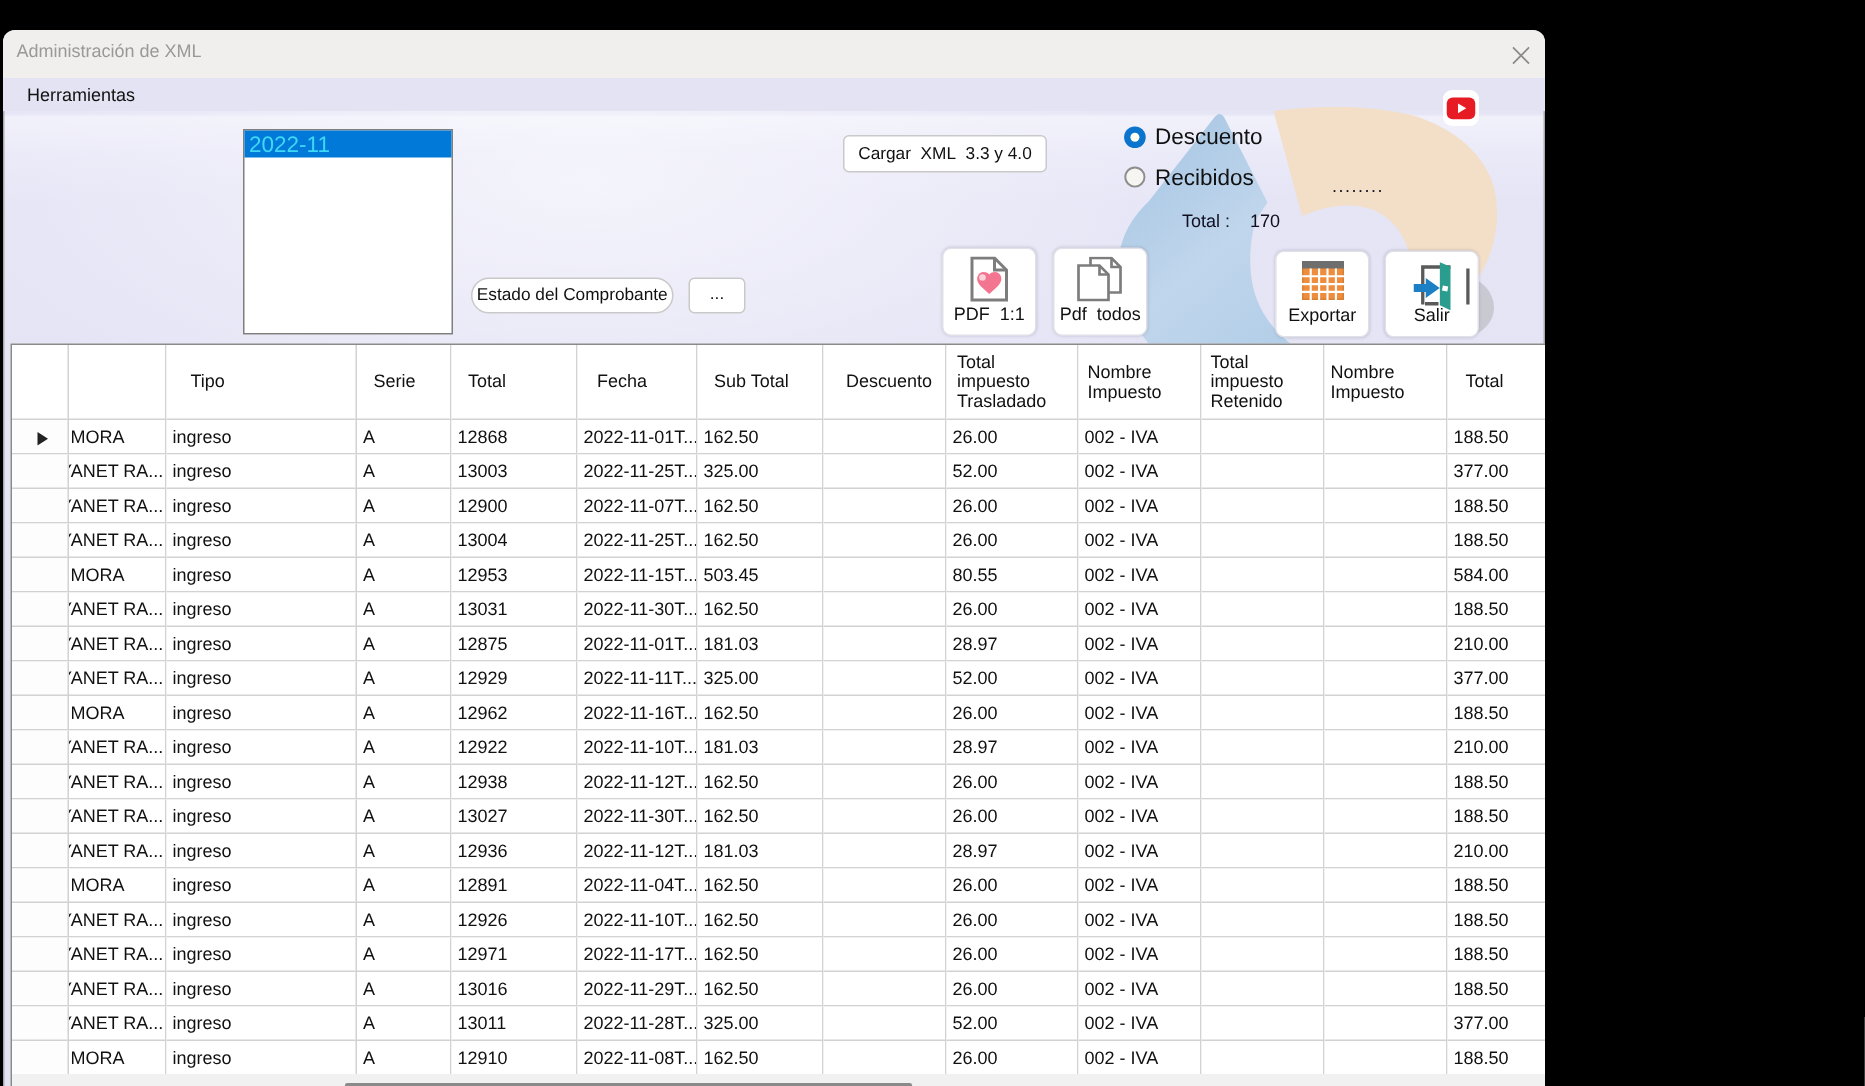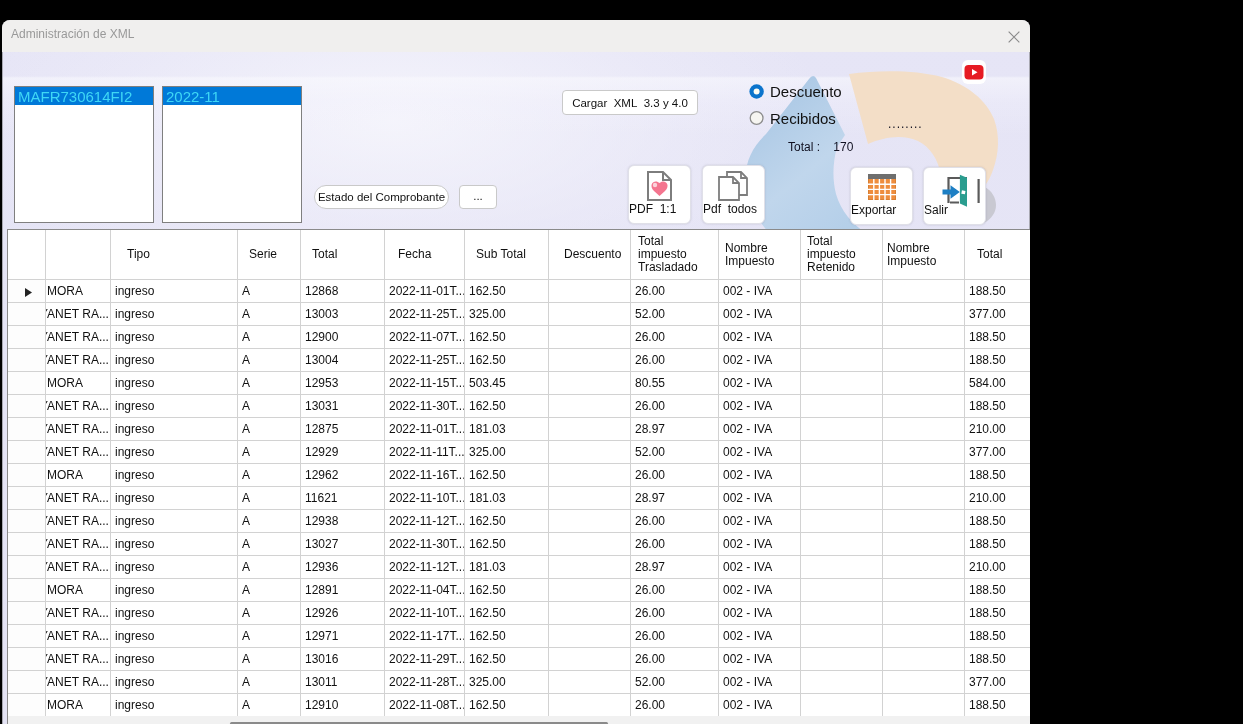--- a/index.html
+++ b/index.html
@@ -27,21 +27,21 @@
     padding-left:3px; }
   
   .wbtn { position:absolute; background:#fff; border:1px solid #c9c9c9;
     border-radius:4px; font-size:11.5px; color:#111; text-align:center; }
   .rlbl { position:absolute; font-size:15px; color:#111; }
   .small { position:absolute; font-size:12px; color:#101020; }
   
   .tbtn { position:absolute; width:63px; height:58px; background:#fff;
     border:1px solid #e0e0e8; border-radius:6px;
     box-shadow:0 0 2px rgba(120,120,140,.35); }
-  .tbtn .lbl { position:absolute; left:0; right:0; bottom:7px; 
+  .tbtn .lbl { position:absolute; left:0; right:0; bottom:7px; text-align:center;
     font-size:12px; color:#111; }
   
   #grid { position:absolute; left:5px; top:209px; width:1233px; height:502px;
     background:#f1f1f1; border:1px solid #8a8a8a; }
   table { width:1216px; border-collapse:separate; border-spacing:0; table-layout:fixed;
     font-size:12px; color:#111; }
   th, td { border-right:1px solid #d2d2d2; border-bottom:1px solid #d2d2d2;
     box-sizing:border-box; overflow:hidden; white-space:nowrap;
     padding:0 0 0 4px; text-align:left; font-weight:normal; background:#fff; }
   th { height:50px; vertical-align:middle; line-height:13px; }
@@ -50,43 +50,43 @@
 </style>
 </head>
 <body>
 <div id="win">
   <div id="titlebar">
     <span class="t">Administración de XML</span>
     <svg id="closex" viewBox="0 0 17 17">
         <path d="M2 2 L15 15 M15 2 L2 15" stroke="#8a8a8a" stroke-width="1.4" fill="none"></path>
       </svg>
   </div>
+  <div id="menubar">
+      <span class="m">Herramientas</span>
+    </div>
 
   <svg class="abs" style="left:718px; top:40px;" width="310" height="200" viewBox="720 44 310 200">
     <defs>
       <linearGradient id="bg1" x1="0" y1="0" x2="0.9" y2="1">
         <stop offset="0" stop-color="#a3c3e2"></stop>
         <stop offset="0.45" stop-color="#c0d6ec"></stop>
         <stop offset="1" stop-color="#a9c8e6"></stop>
       </linearGradient>
     </defs>
     <path d="M 770,218 C 757,204 748,186 746,166 C 744,148 752,131 766,118
              L 809,63 Q 813,57.5 816,62 L 845,119
              L 837,131 C 833,146 832,162 836,178 C 841,195 852,208 866,217
              C 884,227 906,229 926,226 L 938,223 L 941,240 L 760,240 Z" fill="url(#bg1)"></path>
     <path d="M 849,58 C 880,54 915,54 942,61 C 968,69 986,84 994,103
              C 1000,119 999,138 993,154 C 989,166 982,175 973,181
              L 941,159 C 938,143 930,131 918,125 C 903,118 884,121 868,128 Z" fill="#f3dec7"></path>
     <path d="M 985,171 C 992,175 996,182 996,189 C 996,197 991,203 984,207
              L 948,207 C 959,201 969,193 975,186 C 978,182 981,176 982,172 Z" fill="#c9c9d2"></path>
   </svg>
 
-  <div class="lb" style="left:12px;">
-      <div class="sel">MAFR730614FI2</div>
-    </div>
   <div class="lb" style="left:160px;">
       <div class="sel">2022-11</div>
     </div>
 
   <div class="wbtn" style="left:560px; top:70px; width:136px; height:25px; line-height:24px;">Cargar&nbsp; XML&nbsp; 3.3 y 4.0</div>
   <div class="wbtn" style="left:312px; top:165px; width:135px; height:24px; line-height:23px;border-radius:12px;">Estado del Comprobante</div>
   <div class="wbtn" style="left:457px; top:165px; width:38px; height:24px; line-height:20px;">...</div>
 
   <svg class="abs" style="left:745px; top:62px;" width="22" height="50" viewBox="0 0 22 50">
     <circle cx="9.6" cy="9.5" r="7.2" fill="#0b74cc"></circle>
@@ -324,21 +324,21 @@
             <td></td>
             <td></td>
             <td>188.50</td>
             <td>074F544D-A92C-4781-AB73-0C11</td>
           </tr>
           <tr>
             <td class="rh"></td>
             <td class="nm"><span style="display:inline-block;margin-left:-6px">YANET RA...</span></td>
             <td>ingreso</td>
             <td>A</td>
-            <td>11621</td>
+            <td>12922</td>
             <td>2022-11-10T...</td>
             <td>181.03</td>
             <td></td>
             <td>28.97</td>
             <td>002 - IVA</td>
             <td></td>
             <td></td>
             <td>210.00</td>
             <td>0978F576-B178-4810-9885-21D2</td>
           </tr>

